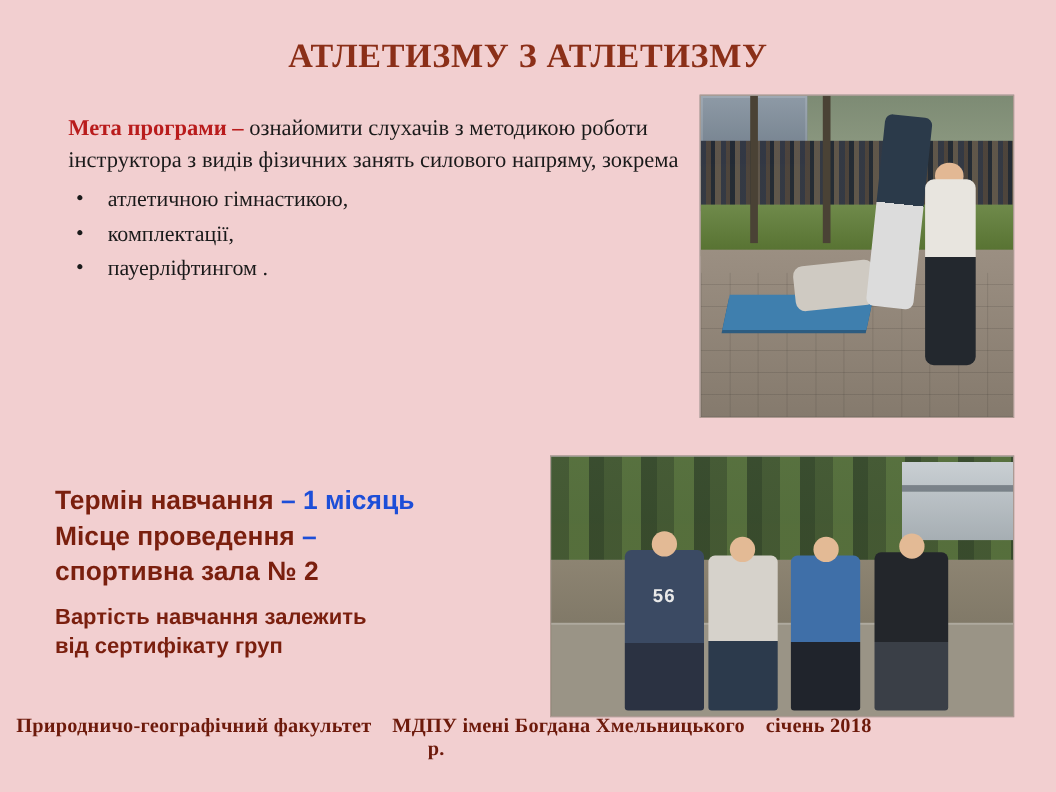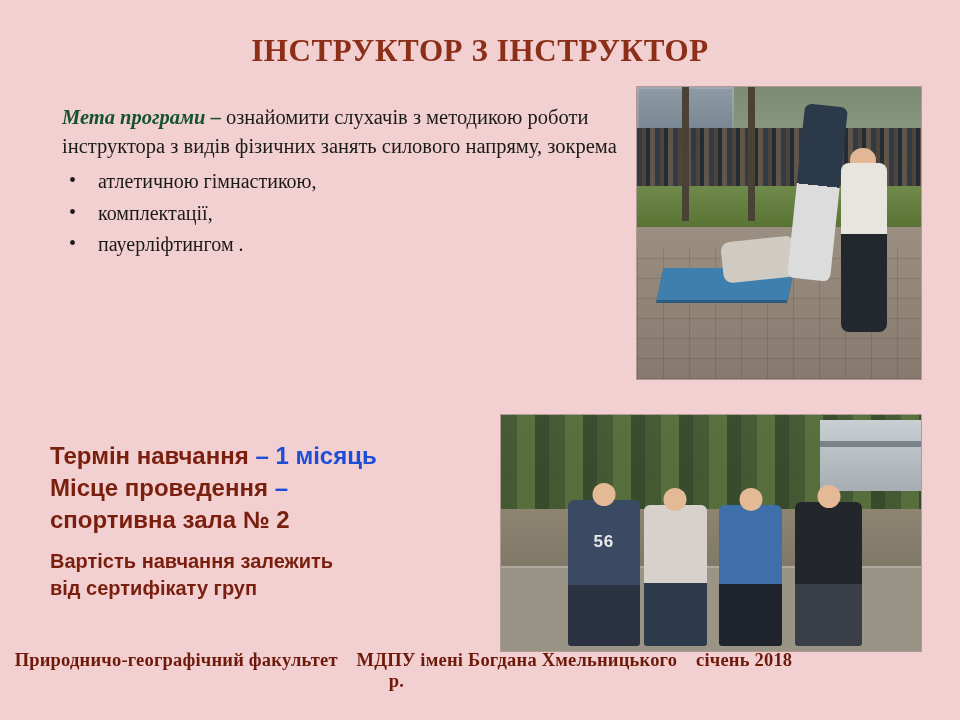--- a/index.html
+++ b/index.html
@@ -35,23 +35,22 @@
   .body-text {
     position: absolute;
     left: 62px;
     top: 103px;
     width: 565px;
     font-size: 20.5px;
     line-height: 1.42;
     color: #1a1a1a;
   }
   .body-text .lead {
-    color: #14532d;
-    font-weight: bold;
-    font-style: italic;
+    color: #b91c1c;
+    font-weight: bold;
   }
   .bullets {
     list-style: none;
     margin: 6px 0 0 0;
     padding: 0;
   }
   .bullets li {
     position: relative;
     padding-left: 36px;
     margin-bottom: 3px;
@@ -220,21 +219,21 @@
   #pb-m3 { left: 52%; width: 15%; height: 60%; background: linear-gradient(#3f6fa8 0 56%, #20242c 56% 100%); }
   #pb-m4 { left: 70%; width: 16%; height: 61%; background: linear-gradient(#23262b 0 57%, #3a3f47 57% 100%); }
   .pb-num { position:absolute; left:50%; transform:translateX(-50%); top:22%; color:#e9e9e9;
     font-family:"Liberation Sans", sans-serif; font-weight:bold; font-size:17px; letter-spacing:1px; }
 </style>
 </head>
 <body>
 
 <div class="slide">
 
-  <div class="title">ІНСТРУКТОР З ІНСТРУКТОР</div>
+  <div class="title">АТЛЕТИЗМУ З АТЛЕТИЗМУ</div>
 
   <div class="body-text">
     <span class="lead">Мета програми –</span><span> ознайомити слухачів з методикою роботи інструктора з видів фізичних занять силового напряму, зокрема</span>
     <ul class="bullets">
       <li>атлетичною гімнастикою,</li>
       <li>комплектації,</li>
       <li>пауерліфтингом .</li>
     </ul>
   </div>
 

